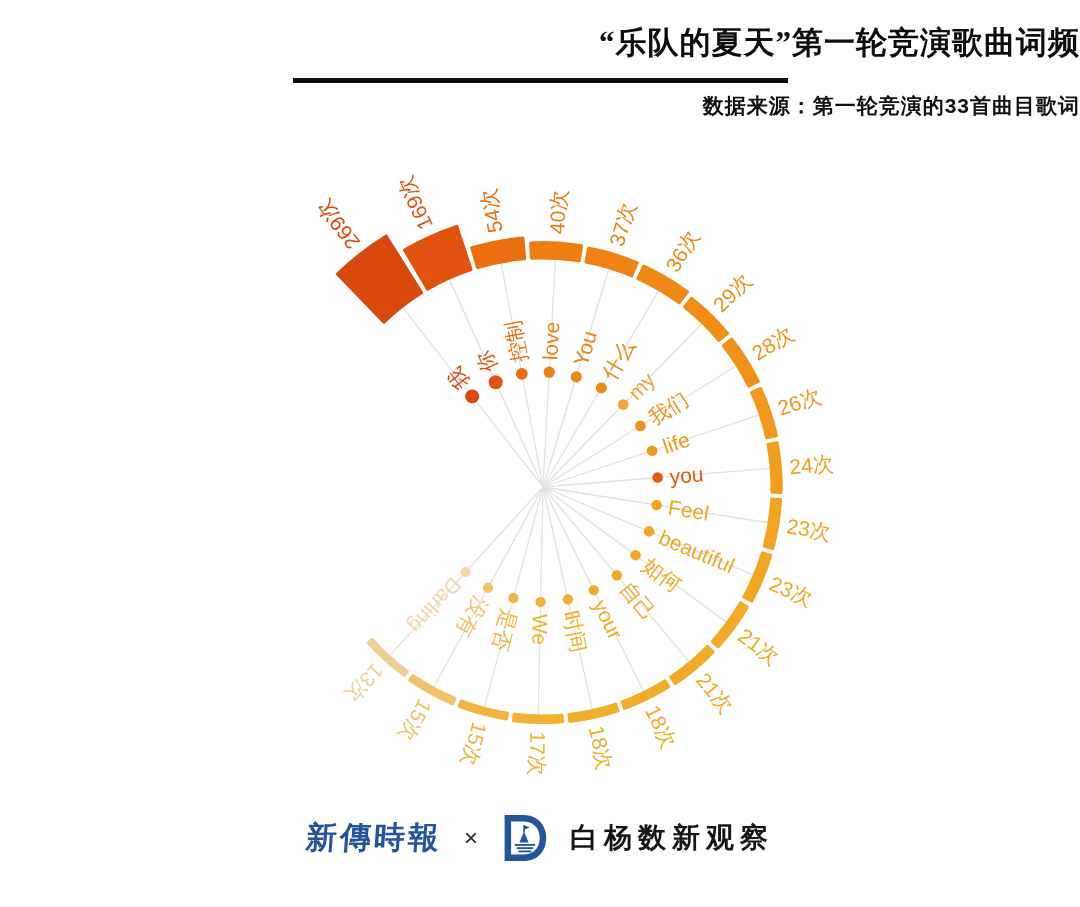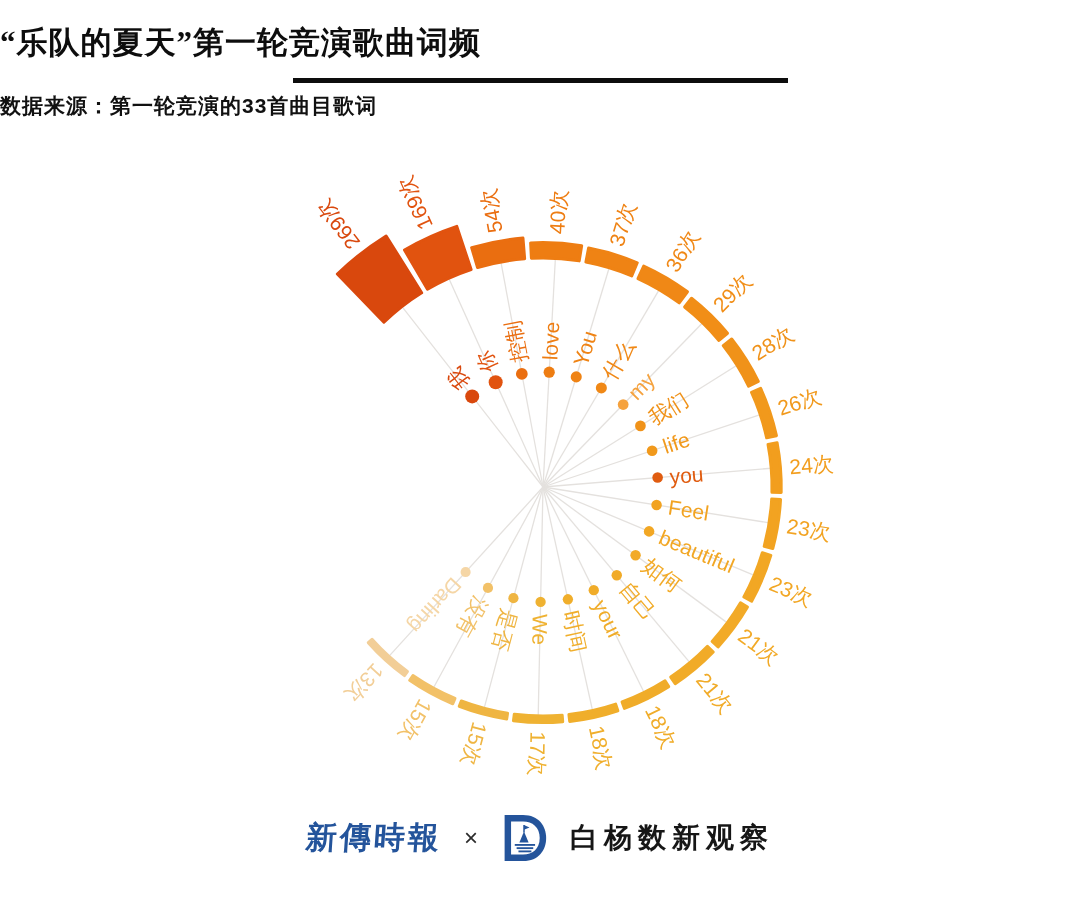--- a/index.html
+++ b/index.html
@@ -3,21 +3,21 @@
 <meta charset="utf-8">
 <style>
   html,body{margin:0;padding:0;background:#ffffff;}
   .page{
     position:relative;
     width:1080px;height:907px;
     background:#ffffff;
     overflow:hidden;
     font-family:"Liberation Sans","DejaVu Sans",sans-serif;
   }
-  header{position:absolute;top:0;left:0;width:1080px;text-align:left;}
+  header{position:absolute;top:0;left:0;width:1080px;text-align:right;}
   h1.title{
     margin:22px 0 0 0;
     font-family:"Liberation Serif","DejaVu Serif",serif;
     font-size:31px;font-weight:700;color:#0d0d0d;letter-spacing:1px;
   }
   .divider{width:495px;height:5px;background:#0d0d0d;margin:14px auto 0 auto;}
   .subtitle{
     margin-top:9px;
     font-size:21px;font-weight:700;color:#111111;letter-spacing:1px;
   }

